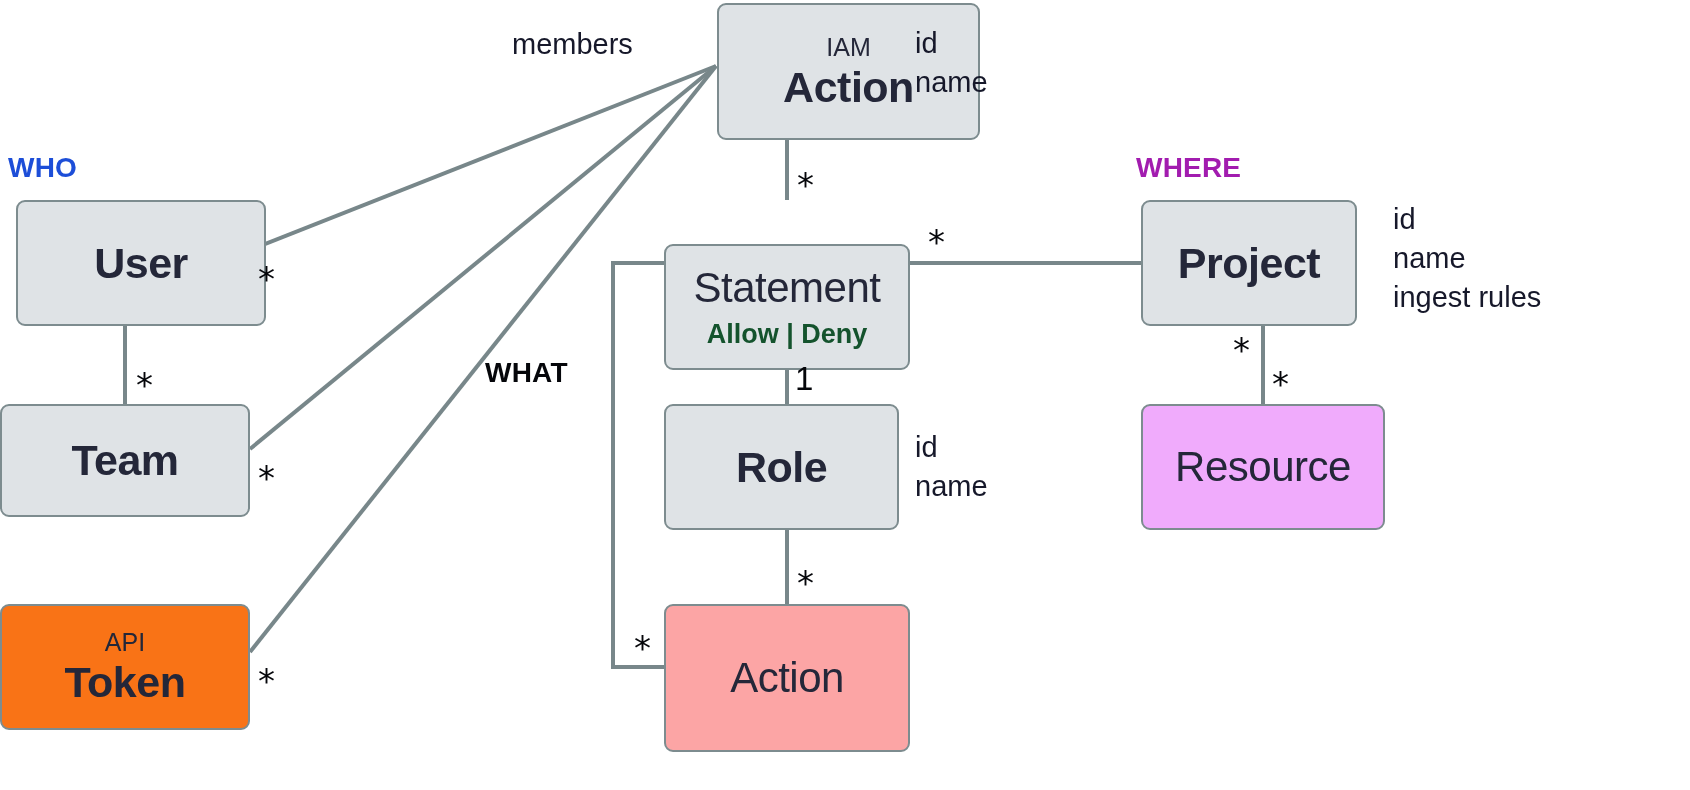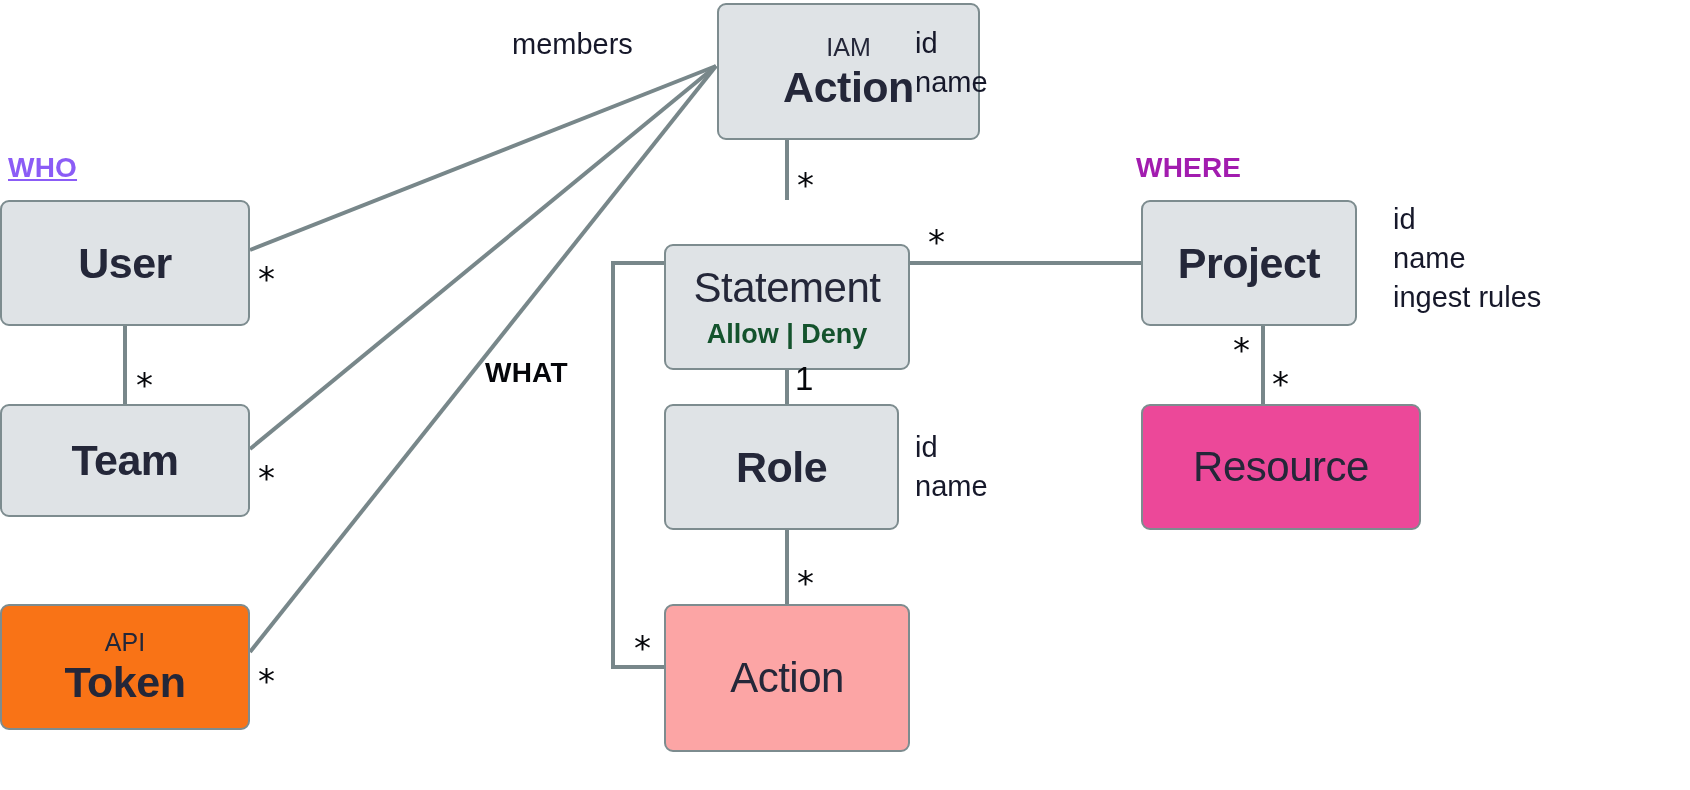--- a/index.html
+++ b/index.html
@@ -45,21 +45,21 @@
       <path d="M 787 530 L 787 604" fill="none" stroke="#78878a" stroke-width="4" stroke-linecap="butt" stroke-linejoin="miter"></path>
       <path d="M 664 263 L 613 263 L 613 667 L 664 667" fill="none" stroke="#78878a" stroke-width="4" stroke-linecap="butt" stroke-linejoin="miter"></path>
       <path d="M 1263 326 L 1263 404" fill="none" stroke="#78878a" stroke-width="4" stroke-linecap="butt" stroke-linejoin="miter"></path>
     </svg>
 
   <div id="nodes-layer">
       <div class="node" style="left: 717px; top: 3px; width: 263px; height: 137px; background: rgb(223, 227, 230); border-color: rgb(125, 140, 143);">
         <div class="kicker">IAM</div>
         <div class="title">Action</div>
       </div>
-      <div class="node" style="left: 0px; top: 200px; width: 250px; height: 126px; background: rgb(223, 227, 230); border-color: rgb(125, 140, 143);">
+      <div class="node" style="left: 16px; top: 200px; width: 250px; height: 126px; background: rgb(223, 227, 230); border-color: rgb(125, 140, 143);">
         <div class="title">User</div>
       </div>
       <div class="node" style="left: 0px; top: 404px; width: 250px; height: 113px; background: rgb(223, 227, 230); border-color: rgb(125, 140, 143);">
         <div class="title">Team</div>
       </div>
       <div class="node" style="left: 0px; top: 604px; width: 250px; height: 126px; background: #f97316; border-color: rgb(125, 140, 143);">
         <div class="kicker">API</div>
         <div class="title">Token</div>
       </div>
       <div class="node" style="left: 664px; top: 200px; width: 246px; height: 126px; background: rgb(223, 227, 230); border-color: rgb(125, 140, 143); margin-top: 44px;">
@@ -68,26 +68,26 @@
       </div>
       <div class="node" style="left: 664px; top: 404px; width: 235px; height: 126px; background: rgb(223, 227, 230); border-color: rgb(125, 140, 143);">
         <div class="title">Role</div>
       </div>
       <div class="node" style="left: 664px; top: 604px; width: 246px; height: 148px; background: #fca5a5; border-color: rgb(125, 140, 143);">
         <div class="title reg">Action</div>
       </div>
       <div class="node" style="left: 1141px; top: 200px; width: 216px; height: 126px; background: rgb(223, 227, 230); border-color: rgb(125, 140, 143);">
         <div class="title">Project</div>
       </div>
-      <div class="node" style="left: 1141px; top: 404px; width: 280px; height: 126px; background: #ec4899; border-color: rgb(125, 140, 143);">
+      <div class="node" style="left: 1141px; top: 404px; width: 244px; height: 126px; background: #f0abfc; border-color: rgb(125, 140, 143);">
         <div class="title reg">Resource</div>
       </div>
     </div>
   <div id="labels-layer">
-      <div class="grouplbl" style="left: 8px; top: 152px; color: #8b5cf6; text-decoration: underline;">WHO</div>
+      <div class="grouplbl" style="left: 8px; top: 152px; color: #1d4ed8;">WHO</div>
       <div class="grouplbl" style="left: 485px; top: 357px; color: rgb(5, 6, 10);">WHAT</div>
       <div class="grouplbl" style="left: 1136px; top: 152px; color: #a21caf;">WHERE</div>
       <div class="edgelbl" style="left: 512px; top: 28px;">members</div>
       <div class="card-star" style="left: 258px; top: 262px;">*</div>
       <div class="card-star" style="left: 136px; top: 368px;">*</div>
       <div class="card-star" style="left: 258px; top: 461px;">*</div>
       <div class="card-star" style="left: 258px; top: 664px;">*</div>
       <div class="card-star" style="left: 797px; top: 168px;">*</div>
       <div class="card-star" style="left: 928px; top: 225px;">*</div>
       <div class="card-one" style="left: 795px; top: 362px;">1</div>

